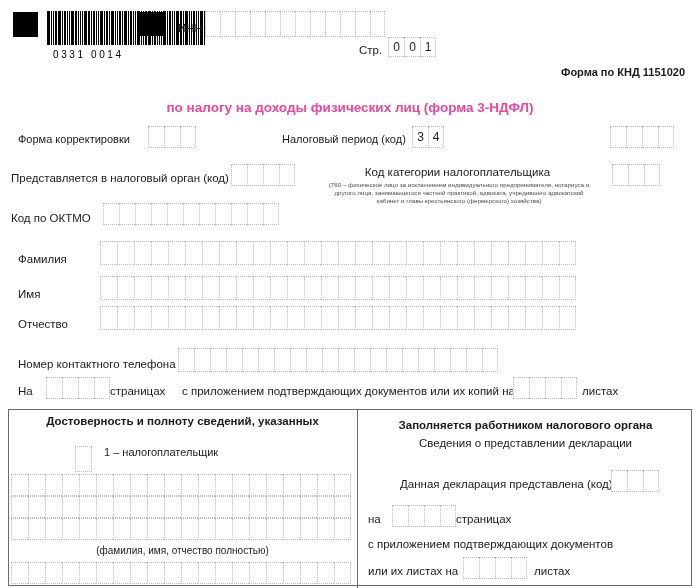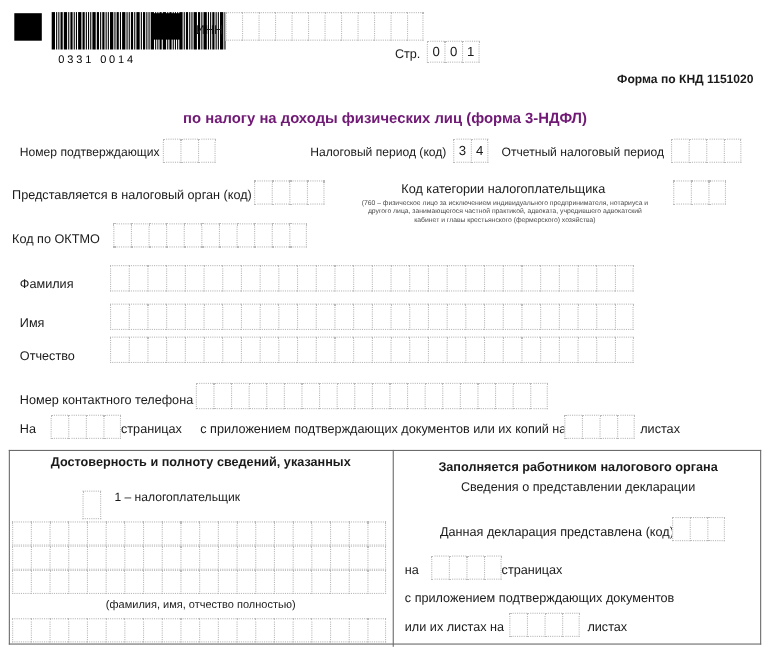--- a/index.html
+++ b/index.html
@@ -42,21 +42,21 @@
   .barcode i{display:block;background:#000;height:34px;margin-right:1px;}
   .bcnum{position:absolute;font-size:10px;letter-spacing:2.6px;color:#000;font-family:"Liberation Sans",sans-serif;}
 
   
   .title{
     position:absolute;width:700px;text-align:center;
     font-weight:bold;font-size:13.5px;color:#111;line-height:15px;
   }
   .title2{
     position:absolute;width:700px;text-align:center;
-    font-weight:bold;font-size:13.5px;color:#701a75;
+    font-weight:bold;font-size:13.5px;color:#ec4899;
   }
 
   
   .hrule{position:absolute;background:#6b6b6b;height:1px;}
   .vrule{position:absolute;background:#6b6b6b;width:1px;}
 
   .ctr{position:absolute;text-align:center;}
   .cat-note{position:absolute;text-align:center;font-size:6.2px;line-height:8px;color:#4a4a4a;}
 </style>
 </head>
@@ -150,34 +150,33 @@
   <div class="cells big" id="page-cells" style="left:388px;top:37px;">
       <span class="cell" style="width: 16px; height: 20px;">0</span>
       <span class="cell" style="width: 16px; height: 20px;">0</span>
       <span class="cell" style="width: 16px; height: 20px;">1</span>
     </div>
 
   <div class="lbl b" style="left:561px;top:66px;font-size:11px;">Форма по КНД 1151020</div>
 
   <div class="title2" style="left:0;top:100px;">по налогу на доходы физических лиц (форма 3-НДФЛ)</div>
 
-  <div class="lbl" style="left:18px;top:133px;">Номер подтверждающих</div>
+  <div class="lbl" style="left:18px;top:133px;">Форма корректировки</div>
   <div class="cells" id="correction-cells" style="left:148px;top:126px;">
       <span class="cell" style="width: 16px; height: 22px;"></span>
       <span class="cell" style="width: 16px; height: 22px;"></span>
       <span class="cell" style="width: 16px; height: 22px;"></span>
     </div>
 
   <div class="lbl" style="left:282px;top:133px;">Налоговый период (код)</div>
   <div class="cells big" id="taxperiod-cells" style="left:412px;top:126px;">
       <span class="cell" style="width: 16px; height: 22px;">3</span>
       <span class="cell" style="width: 16px; height: 22px;">4</span>
     </div>
 
-  <div class="lbl" style="left:456px;top:133px;">Отчетный налоговый период</div>
   <div class="cells" id="reporting-cells" style="left:610px;top:126px;">
       <span class="cell" style="width: 16px; height: 22px;"></span>
       <span class="cell" style="width: 16px; height: 22px;"></span>
       <span class="cell" style="width: 16px; height: 22px;"></span>
       <span class="cell" style="width: 16px; height: 22px;"></span>
     </div>
 
   <div class="lbl" style="left:11px;top:172px;font-size:11.5px;">Представляется в налоговый орган (код)</div>
   <div class="cells" id="authority-cells" style="left:231px;top:164px;">
       <span class="cell" style="width: 16px; height: 22px;"></span>

